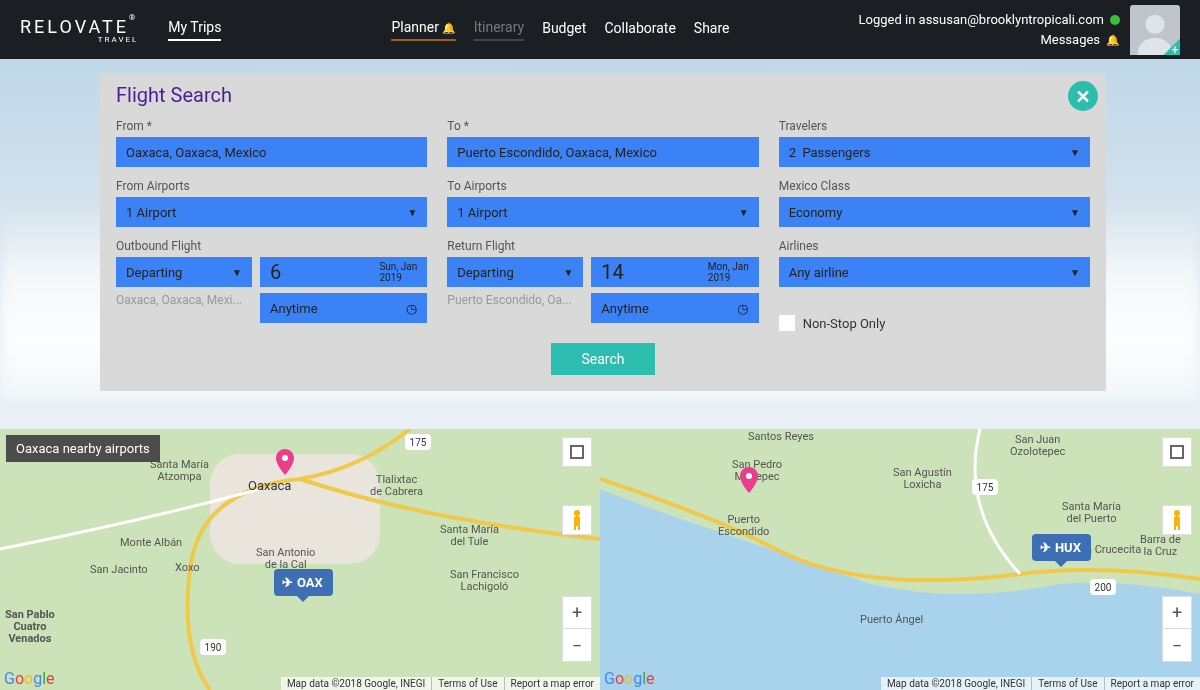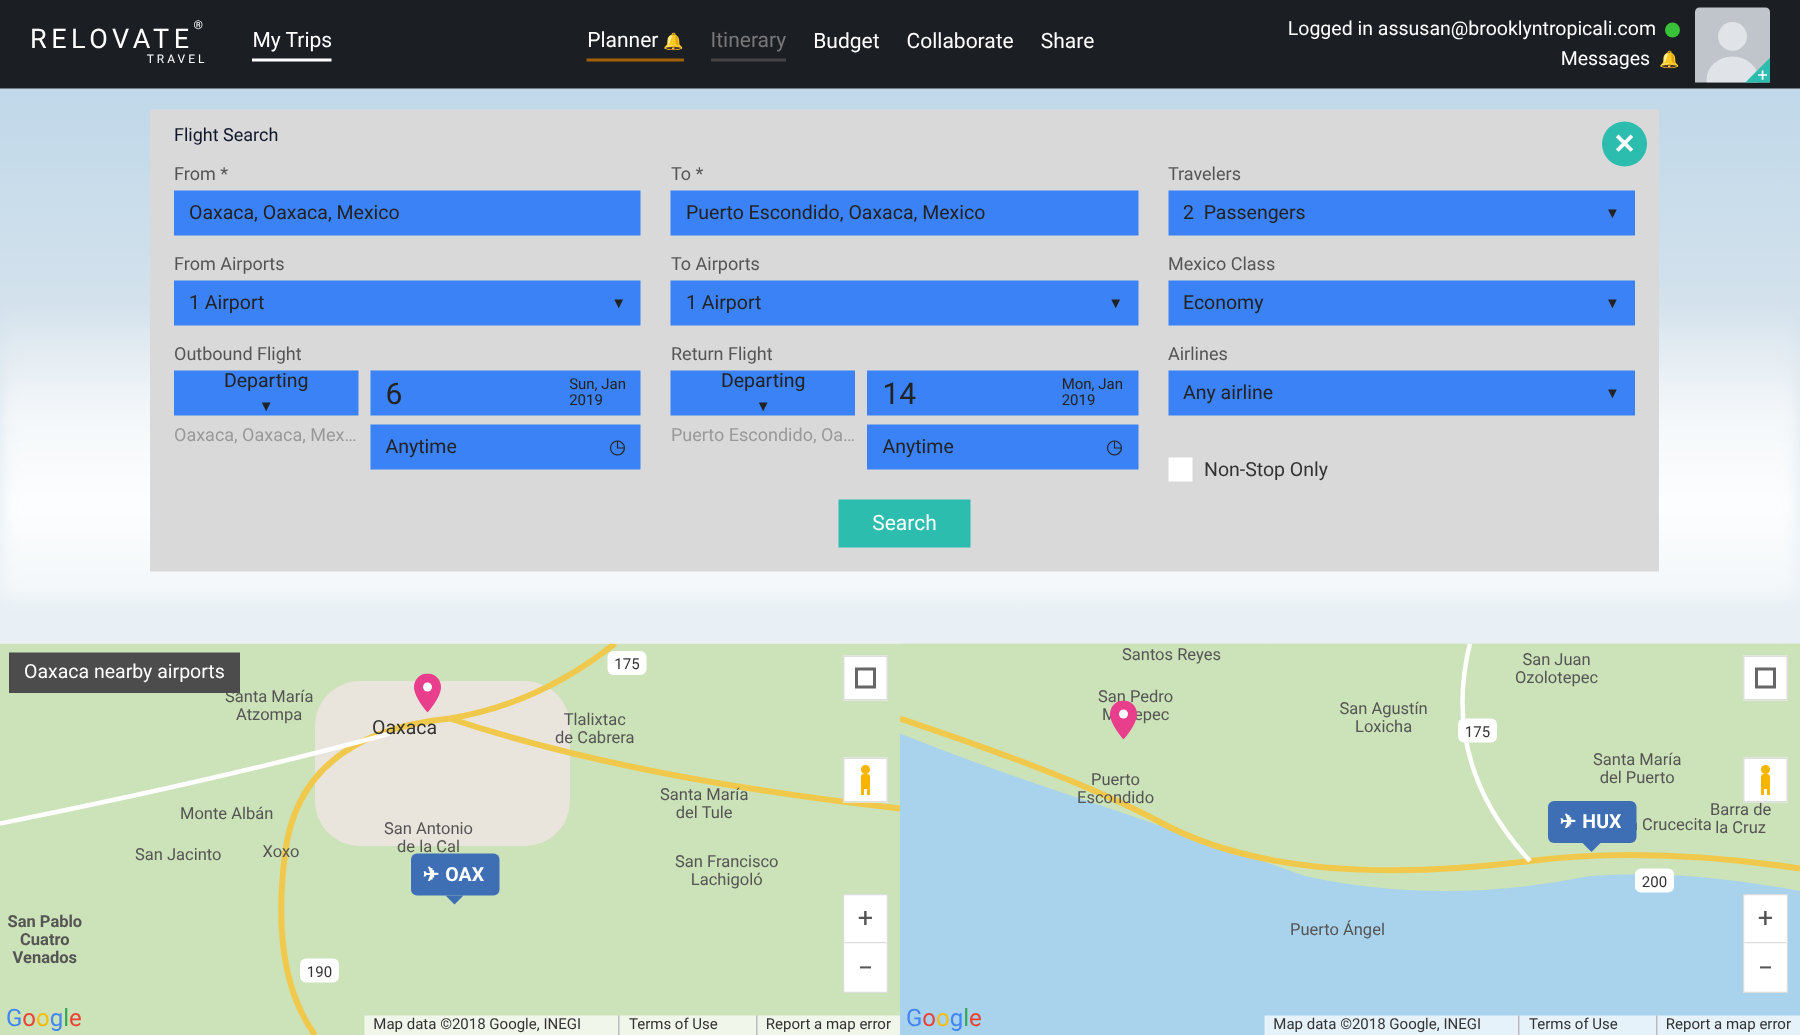--- a/index.html
+++ b/index.html
@@ -26,38 +26,38 @@
     .plus-corner { position: absolute; right: -2px; bottom: -2px; width: 20px; height: 20px; background: #2dbdae; display: flex; align-items: center; justify-content: center; color: #fff; font-size: 14px; clip-path: polygon(100% 0, 100% 100%, 0 100%); }
     .plus-corner span { position: relative; left: 3px; top: 3px; font-size: 12px; }
 
     
     .panel { position: absolute; left: 100px; top: 73px; width: 1006px; background: #d9d9d9; z-index: 4; }
     .tabs { display: flex; height: 28px; }
     .tab { padding: 5px 12px; font-size: 13px; background: #a8a8a8; color: #222; cursor: pointer; }
     .tab.active { background: #d9d9d9; }
     .close-x { margin-left: auto; width: 30px; height: 30px; border-radius: 50%; background: #2dbdae; color: #fff; display: flex; align-items: center; justify-content: center; font-size: 18px; cursor: pointer; position: absolute; right: 8px; top: 8px; font-weight: bold; }
     .panel-body { padding: 10px 16px 16px; }
-    .panel-title { color: #0f172a; font-size: 12px; font-weight: 400; margin-bottom: 12px; }
+    .panel-title { color: #4c1d95; font-size: 20px; font-weight: 400; margin-bottom: 12px; }
     .row { display: flex; gap: 20px; margin-bottom: 12px; }
     .col { flex: 1; display: flex; flex-direction: column; }
     .field-label { font-size: 12px; color: #555; margin-bottom: 4px; }
     .input, .select, .datebox, .timebox { background: #3b82f6; border: none; height: 30px; padding: 0 10px; font-size: 13px; color: #222; display: flex; align-items: center; justify-content: space-between; cursor: pointer; }
     .input { cursor: text; }
     .caret { font-size: 10px; }
     .flight-row { display: flex; gap: 8px; }
-    .depart-sel { width: 123px; flex-direction: column; }
+    .depart-sel { width: 136px; }
     .datebox { flex: 1; display: flex; align-items: center; gap: 8px; }
     .datenum { font-size: 20px; }
     .datetext { font-size: 10px; line-height: 1.1; }
     .under-label { font-size: 12px; color: #999; margin-top: 6px; overflow: hidden; white-space: nowrap; text-overflow: ellipsis; }
     .timebox { margin-top: 6px; }
     .clock { font-size: 13px; }
     .checkbox-row { display: flex; align-items: center; gap: 8px; margin-top: 28px; font-size: 13px; color: #333; }
     .checkbox { width: 16px; height: 16px; background: #fff; cursor: pointer; }
-    .search-btn { display: block; margin: 10px auto 0; width: 88px; height: 32px; background: #2dbdae; color: #fff; border: none; font-size: 14px; cursor: pointer; }
+    .search-btn { display: block; margin: 10px auto 0; width: 104px; height: 32px; background: #2dbdae; color: #fff; border: none; font-size: 14px; cursor: pointer; }
 
     
     .maps { position: absolute; left: 0; right: 0; bottom: 0; height: 261px; display: flex; z-index: 3; }
     .map { flex: 1; position: relative; background: #e8edd6; overflow: hidden; }
     .map-overlay-terrain { position: absolute; inset: 0; }
     .map-tag { position: absolute; left: 6px; top: 6px; background: #4c4c4c; color: #fff; padding: 6px 10px; font-size: 13px; z-index: 2; }
     .map-controls-tr { position: absolute; right: 8px; top: 8px; width: 30px; height: 30px; background: #fff; display: flex; align-items: center; justify-content: center; cursor: pointer; border: 1px solid #ddd; z-index: 2; }
     .fullscreen-icon { width: 14px; height: 14px; border: 2px solid #666; position: relative; background: radial-gradient(circle, #fff 40%, transparent 41%); }
     .pegman { position: absolute; right: 8px; top: 76px; width: 30px; height: 30px; background: #fff; display: flex; align-items: center; justify-content: center; cursor: pointer; border: 1px solid #ddd; z-index: 2; }
     .zoom { position: absolute; right: 8px; bottom: 28px; width: 30px; background: #fff; border: 1px solid #ddd; z-index: 2; }
@@ -67,21 +67,21 @@
     .airport-badge { position: absolute; background: #3e6fb5; color: #fff; padding: 6px 10px 6px 8px; border-radius: 4px; font-size: 13px; font-weight: bold; display: flex; align-items: center; gap: 4px; z-index: 2; }
     .airport-badge::after { content: ""; position: absolute; bottom: -6px; left: 50%; transform: translateX(-50%); border: 6px solid transparent; border-top-color: #3e6fb5; border-bottom: none; }
     .map-footer { position: absolute; bottom: 0; right: 0; left: 0; display: flex; justify-content: space-between; align-items: flex-end; font-size: 10px; color: #333; z-index: 2; }
     .google-logo { margin: 0 0 2px 4px; font-size: 16px; }
     .google-logo span:nth-child(1) { color: #4285f4; }
     .google-logo span:nth-child(2) { color: #ea4335; }
     .google-logo span:nth-child(3) { color: #fbbc05; }
     .google-logo span:nth-child(4) { color: #4285f4; }
     .google-logo span:nth-child(5) { color: #34a853; }
     .google-logo span:nth-child(6) { color: #ea4335; }
-    .map-attr { display: flex; background: rgba(255,255,255,0.7); gap: 19px; }
+    .map-attr { display: flex; background: rgba(255,255,255,0.7); }
     .map-attr span { padding: 1px 6px; border-left: 1px solid #bbb; cursor: pointer; }
     .map-attr span:first-child { border-left: none; }
     .citylabel { position: absolute; font-size: 11px; color: #555; z-index: 1; text-align: center; line-height: 1.1; }
     .citylabel.big { font-size: 13px; color: #333; }
     .road { stroke: #f0c94c; stroke-width: 4; fill: none; }
     .road-white { stroke: #fff; stroke-width: 3; fill: none; }
     .shield { fill: #fff; }
     .water { fill: #a9d3ec; }
     .land { fill: #cce2b8; }
     .urban { fill: #e9e4dc; }

